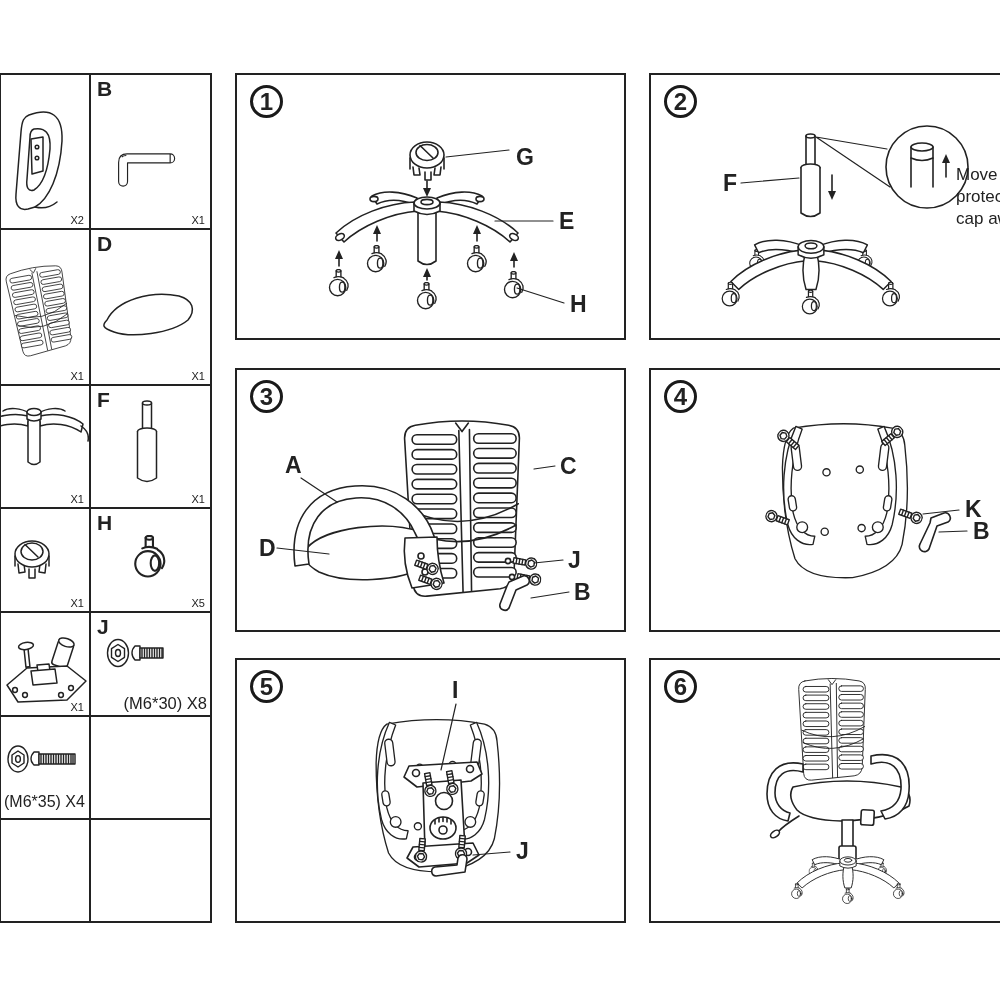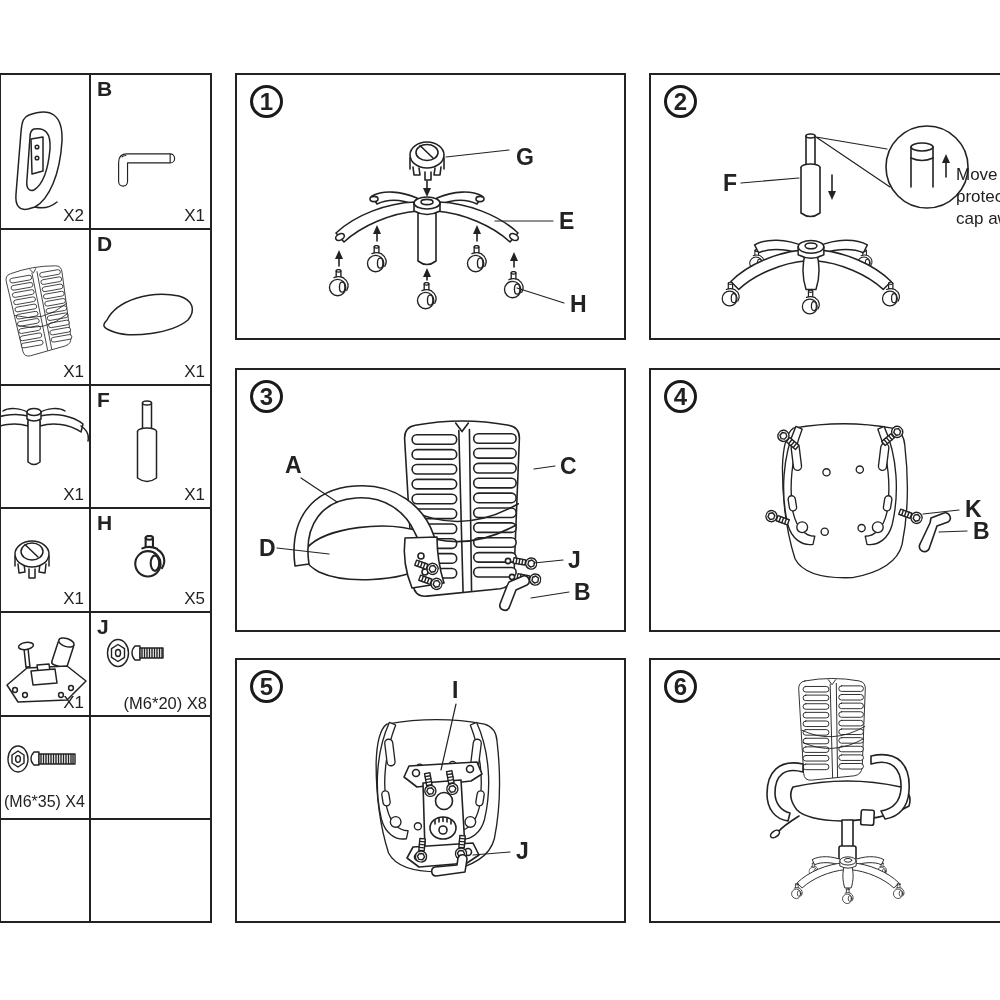--- a/index.html
+++ b/index.html
@@ -13,21 +13,21 @@
     position:absolute;left:-1px;top:73px;width:213px;height:850px;
     border:2px solid #222;box-sizing:border-box;
     display:grid;grid-template-columns:90px 1fr;
     grid-template-rows:155px 156px 123px 104px 104px 103px auto;
     background:#fff;
   }
   .cell{position:relative;overflow:hidden;box-sizing:border-box;}
   .cell.cl{border-right:2px solid #222;}
   .cell.bb{border-bottom:2px solid #222;}
   .pletter{position:absolute;top:1px;left:6px;font-weight:bold;font-size:21px;line-height:26px;}
-  .count{position:absolute;right:5px;bottom:2px;font-size:17px;}
+  .count{position:absolute;right:5px;bottom:2px;font-size:11px;}
   .count.small{font-size:16.5px;right:3px;}
   .count.m635{left:3px;right:auto;bottom:7px;font-size:16px;}
   .cell svg{position:absolute;left:0;top:0;}
   
   .panel{
     position:absolute;border:2px solid #222;box-sizing:border-box;background:#fff;
   }
   .panel > svg{position:absolute;left:0;top:0;width:100%;height:100%;}
   .stepnum{
     position:absolute;top:10px;left:13px;width:33px;height:33px;
@@ -256,21 +256,21 @@
       <svg width="117" height="102" viewBox="0 0 117 102">
         <g stroke="#222" stroke-width="1.4" fill="none" stroke-linejoin="round">
           <ellipse cx="27" cy="40" rx="10.5" ry="13.5" fill="#fff"></ellipse>
           <path d="M27,31.5 L33.5,35.7 L33.5,44.3 L27,48.5 L20.5,44.3 L20.5,35.7 Z"></path>
           <ellipse cx="27" cy="40" rx="2.5" ry="3.5"></ellipse>
           <path d="M44,33 Q41,36 41,40 Q41,44 44,47 L49,47 L49,33 Z" fill="#fff"></path>
           <rect x="49" y="35" width="23" height="10" fill="#fff"></rect>
           <path d="M51,35 V45 M53.5,35 V45 M56,35 V45 M58.5,35 V45 M61,35 V45 M63.5,35 V45 M66,35 V45 M68.5,35 V45 M71,35 V45"></path>
         </g>
       </svg>
-      <span class="count small">(M6*20) X8</span>
+      <span class="count small">(M6*30) X8</span>
     </div>
 
     <div class="cell cl bb">
       <svg width="88" height="101" viewBox="0 0 88 101">
         <g stroke="#222" stroke-width="1.4" fill="none" stroke-linejoin="round">
           <ellipse cx="17" cy="42" rx="10" ry="13" fill="#fff"></ellipse>
           <path d="M17,34 L23,38 L23,46 L17,50 L11,46 L11,38 Z"></path>
           <ellipse cx="17" cy="42" rx="2.4" ry="3.4"></ellipse>
           <path d="M33,35 Q30,38 30,42 Q30,45 33,48 L38,48 L38,35 Z" fill="#fff"></path>
           <rect x="38" y="37" width="36" height="10" fill="#fff"></rect>

